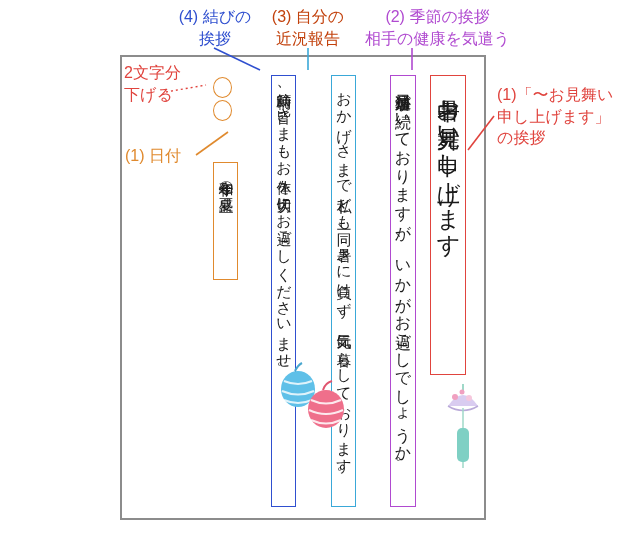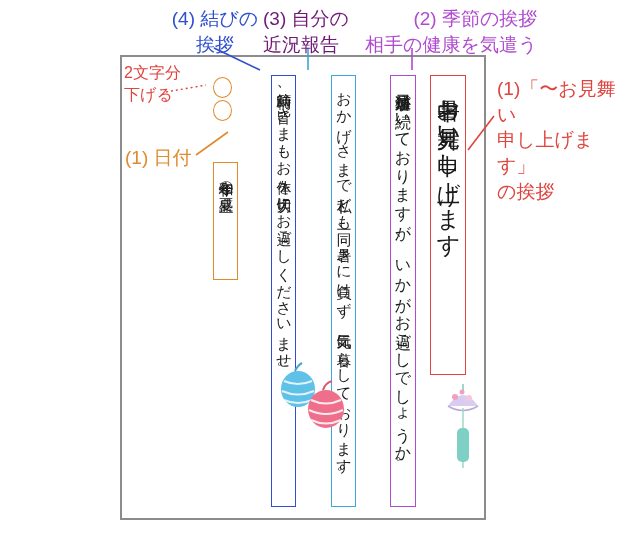--- a/index.html
+++ b/index.html
@@ -126,28 +126,28 @@
     border: 1.5px solid #e08a2e;
     border-radius: 50%;
     box-sizing: border-box;
   }
   .circ.c1 { top: 2px; }
   .circ.c2 { top: 25px; }
 
   
   .anno {
     position: absolute;
-    font-size: 19px;
+    font-size: 16px;
     line-height: 1.35;
     font-family: "Liberation Sans", sans-serif;
     white-space: pre-line;
   }
-  .anno-1 { color: #e0443e; left: 497px; top: 76px; text-align: left; }
-  .anno-2 { color: #b04ad0; left: 365px; top: 6px; text-align: right; }
-  .anno-3 { color: #701a75; left: 263px; top: 6px; text-align: left; width: 90px;}
+  .anno-1 { color: #e0443e; left: 497px; top: 84px; text-align: left; }
+  .anno-2 { color: #b04ad0; left: 365px; top: 6px; text-align: center; }
+  .anno-3 { color: #c2410c; left: 263px; top: 6px; text-align: center; width: 90px;}
   .anno-4 { color: #2f4fcf; left: 170px; top: 6px; text-align: center; width: 90px;}
   .anno-5 { color: #e08a2e; left: 125px; top: 145px; }
   .anno-6 { color: #e0443e; left: 124px; top: 62px; font-size: 16px; text-align: left; }
 
   
   .overlay {
     position: absolute;
     left: 0; top: 0;
     width: 630px; height: 535px;
     pointer-events: none;

